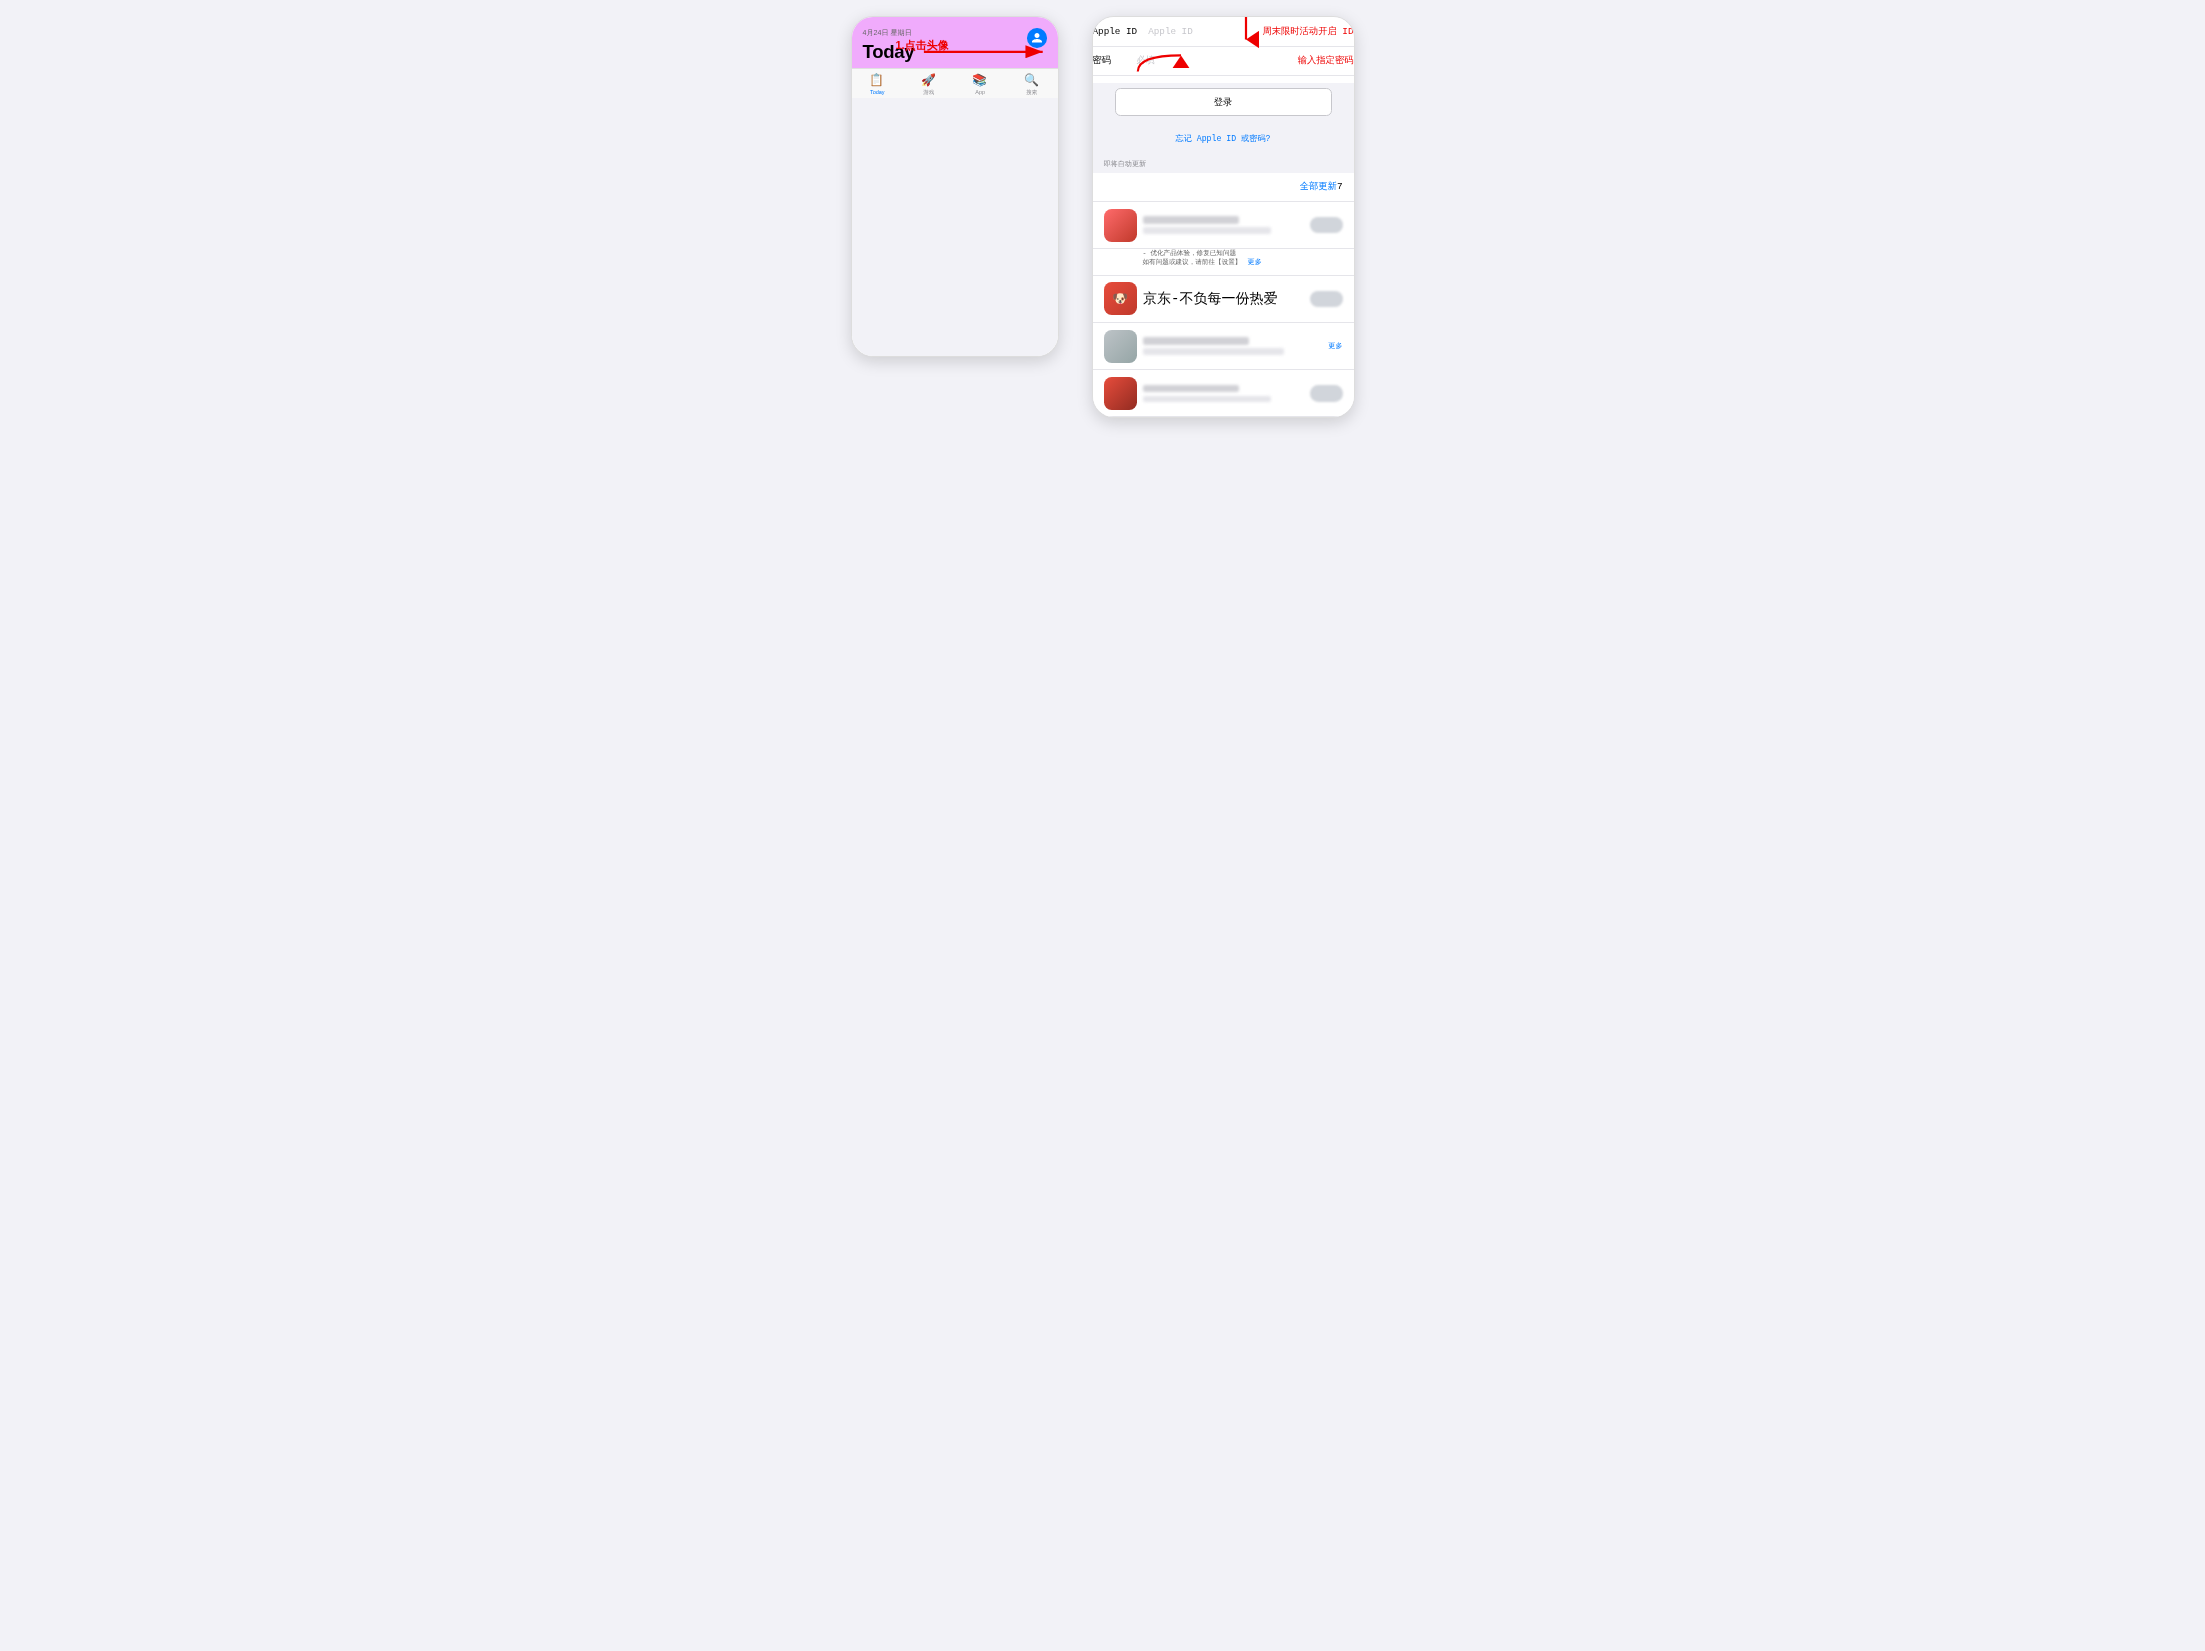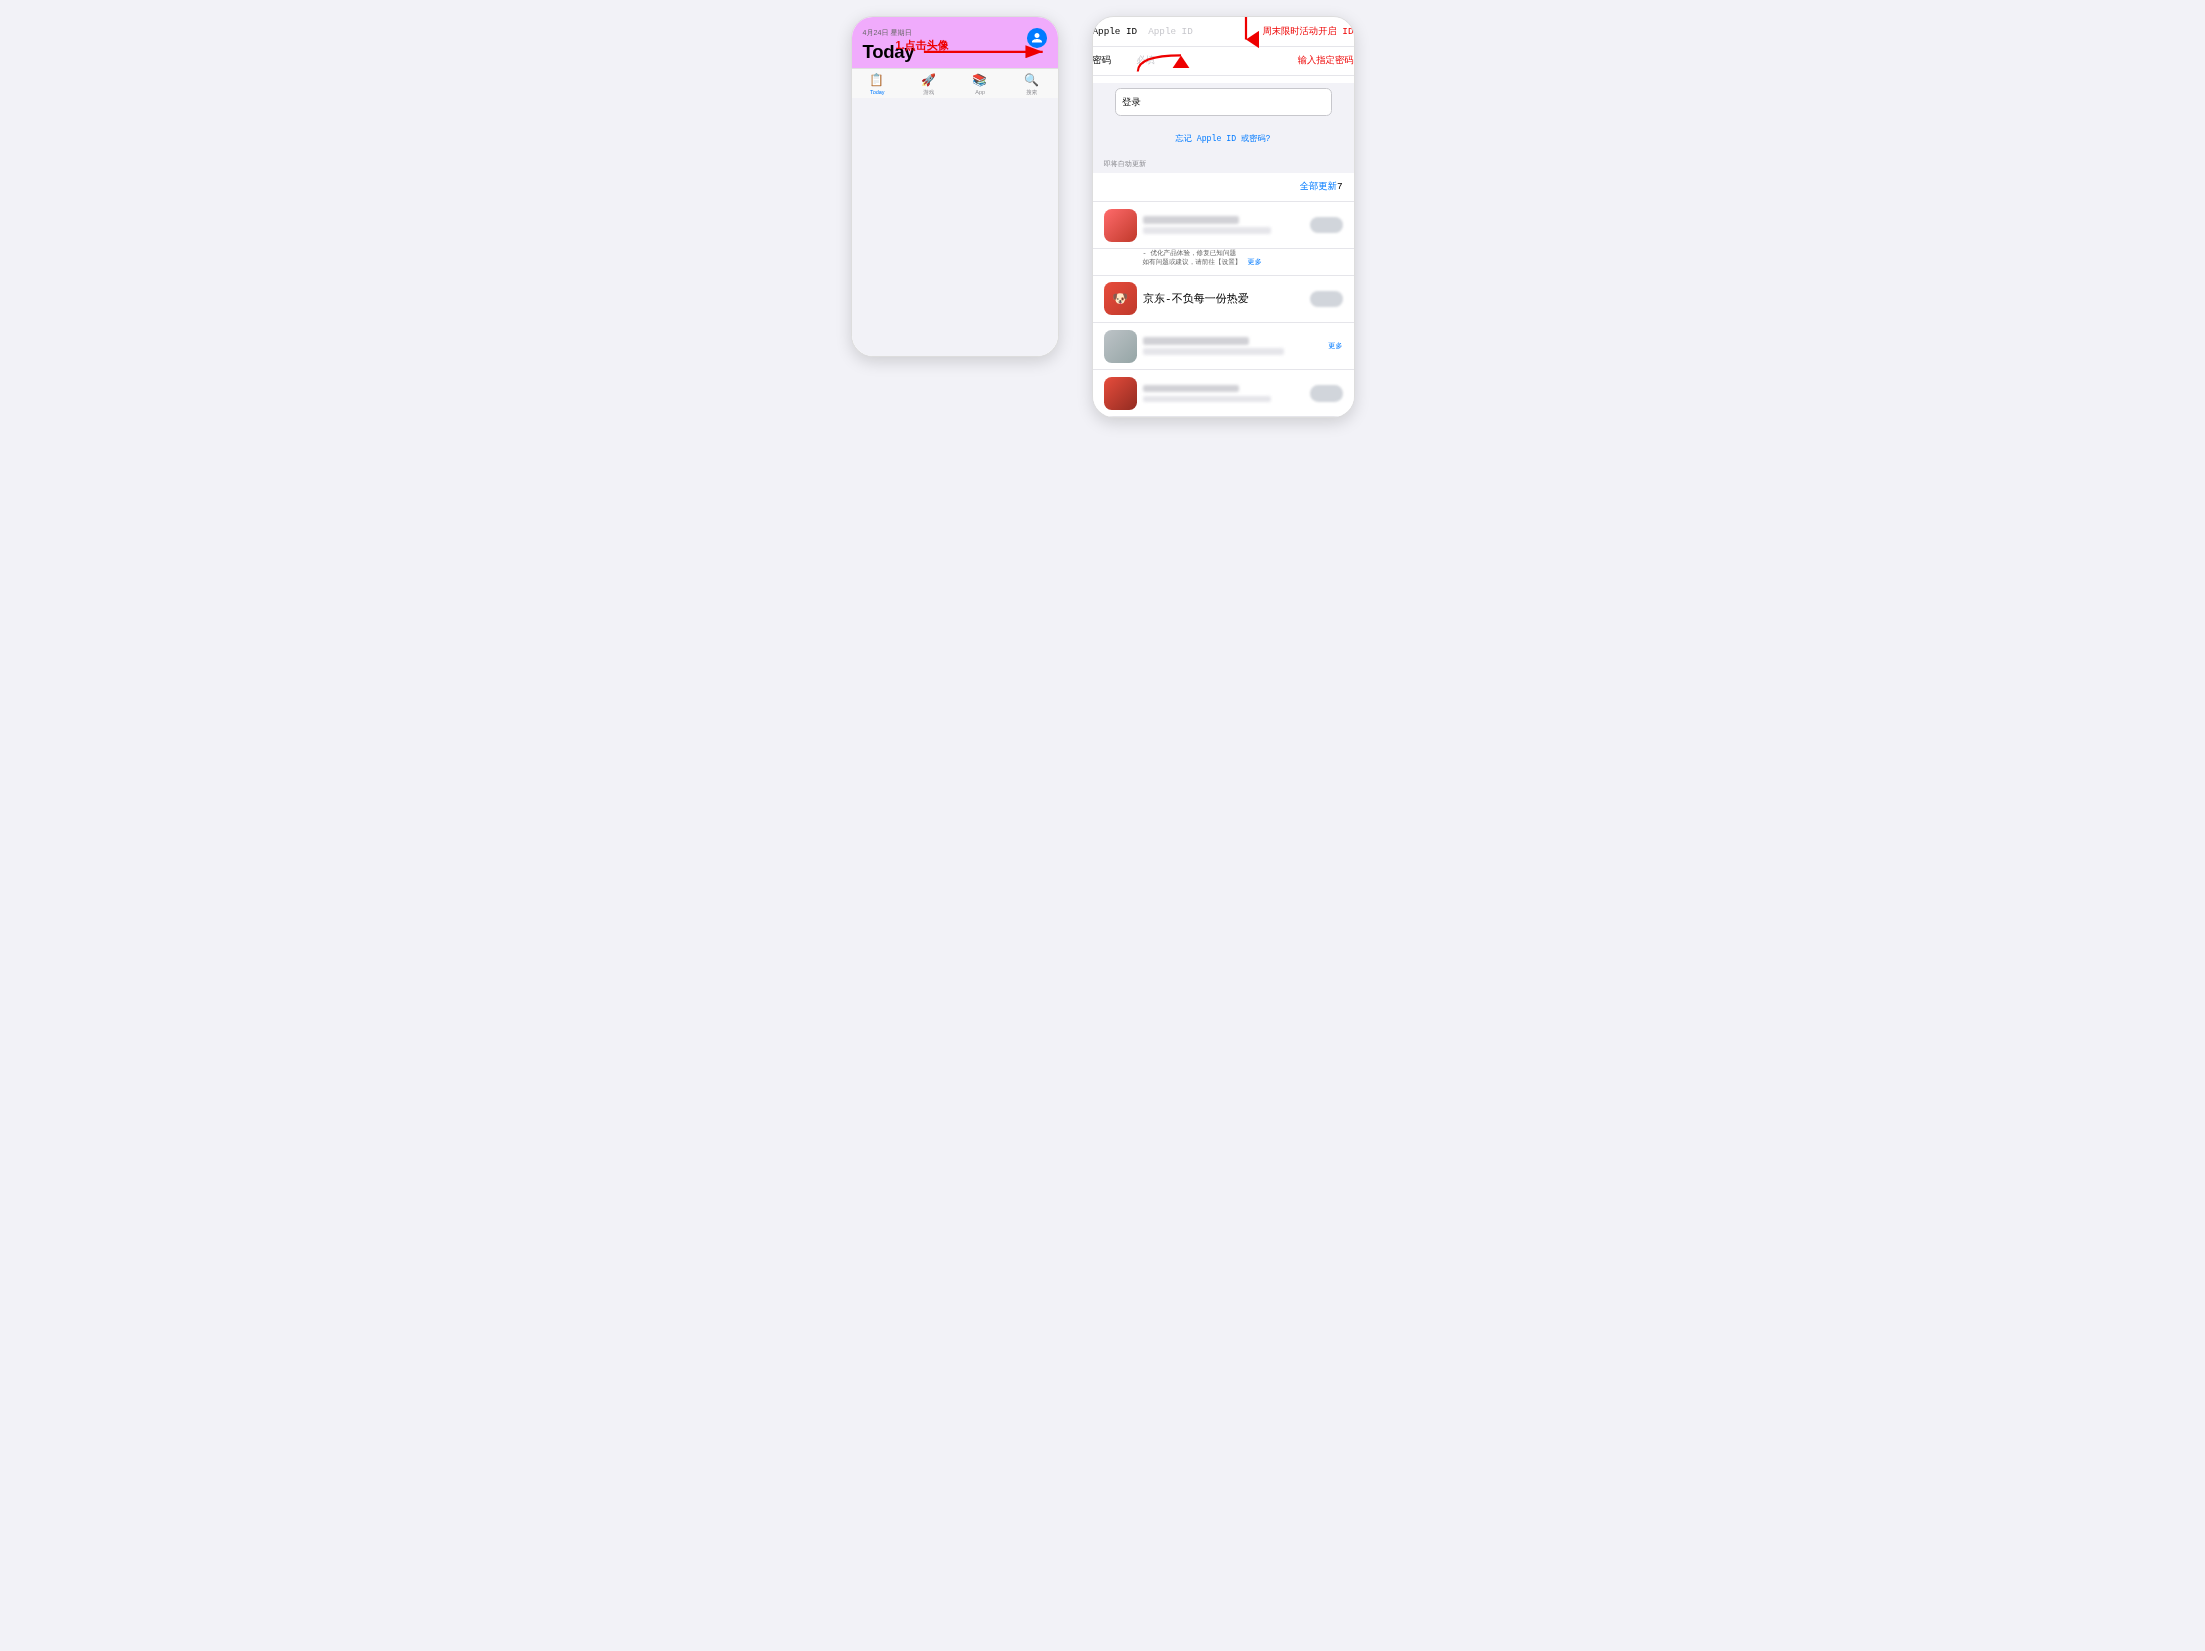--- a/index.html
+++ b/index.html
@@ -237,20 +237,21 @@
       font-size: 9.3px;
       color: #e00;
       font-weight: 400;
     }
 
     .login-btn {
       background: #fff;
       border: 0.5px solid #c7c7cc;
       border-radius: 5.5px;
       padding: 6.6px;
+      text-align: center;
       font-size: 9.3px;
       color: #000;
       margin: 0 11px 8.8px;
       cursor: pointer;
     }
 
     .forgot-link {
       text-align: center;
       color: #007aff;
       font-size: 8.2px;
@@ -346,21 +347,21 @@
     }
 
     .more-link {
       color: #007aff;
       font-size: 7.1px;
       margin-left: 2.2px;
       cursor: pointer;
     }
 
     .update-item-name {
-      font-size: 11px;
+      font-size: 14px;
       font-weight: 500;
       color: #000;
     }
 
     .instruction-text {
       position: absolute;
       color: #e00;
       font-size: 11px;
       font-weight: bold;
       white-space: nowrap;

